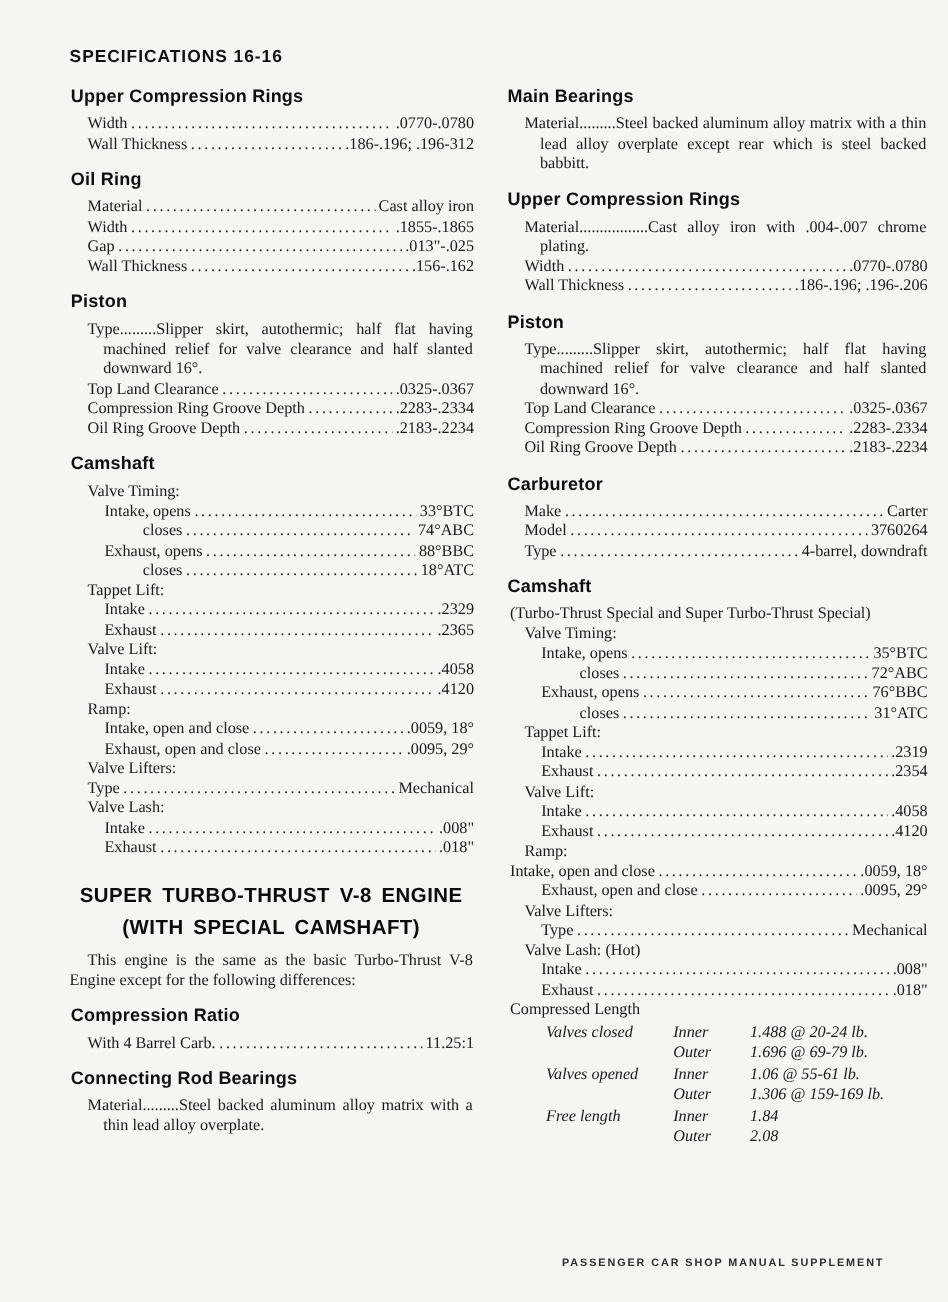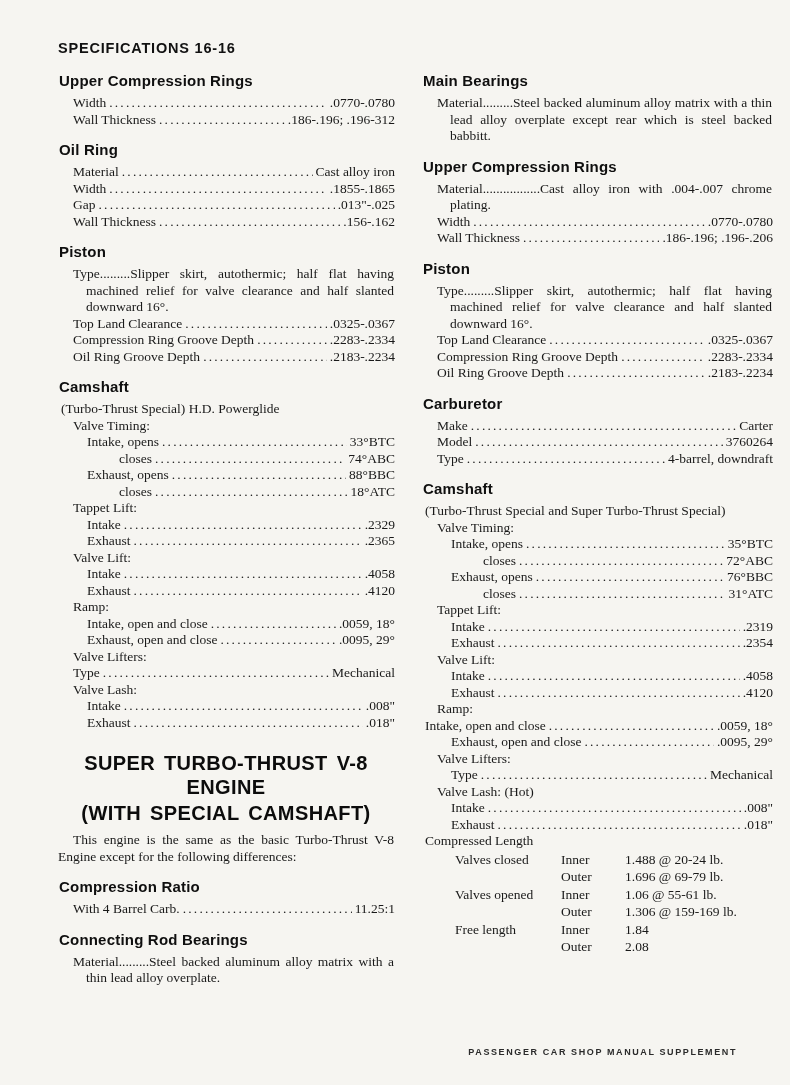--- a/index.html
+++ b/index.html
@@ -25,21 +25,21 @@
   .section { margin:0; }
   .section-title {
     font-family:"Liberation Sans", sans-serif;
     font-weight:bold; font-size:15px;
     margin:13px 0 6px 2px; color:#0f0f0f;
     letter-spacing:0.2px;
   }
   .section:first-child > .section-title { margin-top:2px; }
   .big-title {
     font-family:"Liberation Sans", sans-serif;
-    font-weight:bold; font-size:20px;
+    font-weight:bold; font-size:17px;
     text-align:center; line-height:24px;
     letter-spacing:0.4px; word-spacing:3px; color:#0c0c0c;
     margin:0 0 2px 0;
   }
   .section-major { margin-top:20px; }
   .row { display:flex; align-items:flex-end; font-size:13.5px; line-height:16.5px; }
   .lbl { white-space:nowrap; }
   .dots { flex:1 1 auto; overflow:hidden; white-space:nowrap; margin:0 3px; min-width:10px; }
   .dots::after {
     content:"...................................................................................";
@@ -58,21 +58,21 @@
     text-align:justify; padding-right:1px;
   }
   .para {
     font-size:13.5px; line-height:17px;
     text-align:justify; text-indent:15px;
     margin:6px 1px 0 1px;
   }
   .vs-table { margin-left:34px; margin-top:1px; }
   .trow {
     display:grid; grid-template-columns:106px 64px 1fr;
-    font-size:13.5px; line-height:17.5px;
+    font-size:13.5px; line-height:17.5px;font-style:italic;
   }
   .tcell { white-space:nowrap; }
   .page-footer {
     position:absolute; right:53px; bottom:28px;
     font-family:"Liberation Sans", sans-serif;
     font-weight:bold; font-size:9px; letter-spacing:1.6px;
     color:#2b2b2b;
   }
 </style>
 </head>
@@ -132,21 +132,20 @@
           <span class="val">.2283-.2334</span>
         </div>
         <div class="row ind1">
           <span class="lbl">Oil Ring Groove Depth</span>
           <span class="dots"></span>
           <span class="val">.2183-.2234</span>
         </div>
       </div>
       <div class="section">
         <div class="section-title">Camshaft</div>
-        <div class="note ind0">(Turbo-Thrust Special) H.D. Powerglide</div>
         <div class="srow ind1">Valve Timing:</div>
         <div class="row ind2">
           <span class="lbl">Intake, opens</span>
           <span class="dots"></span>
           <span class="val">33°BTC</span>
         </div>
         <div class="row ind3">
           <span class="lbl">closes</span>
           <span class="dots"></span>
           <span class="val">74°ABC</span>

